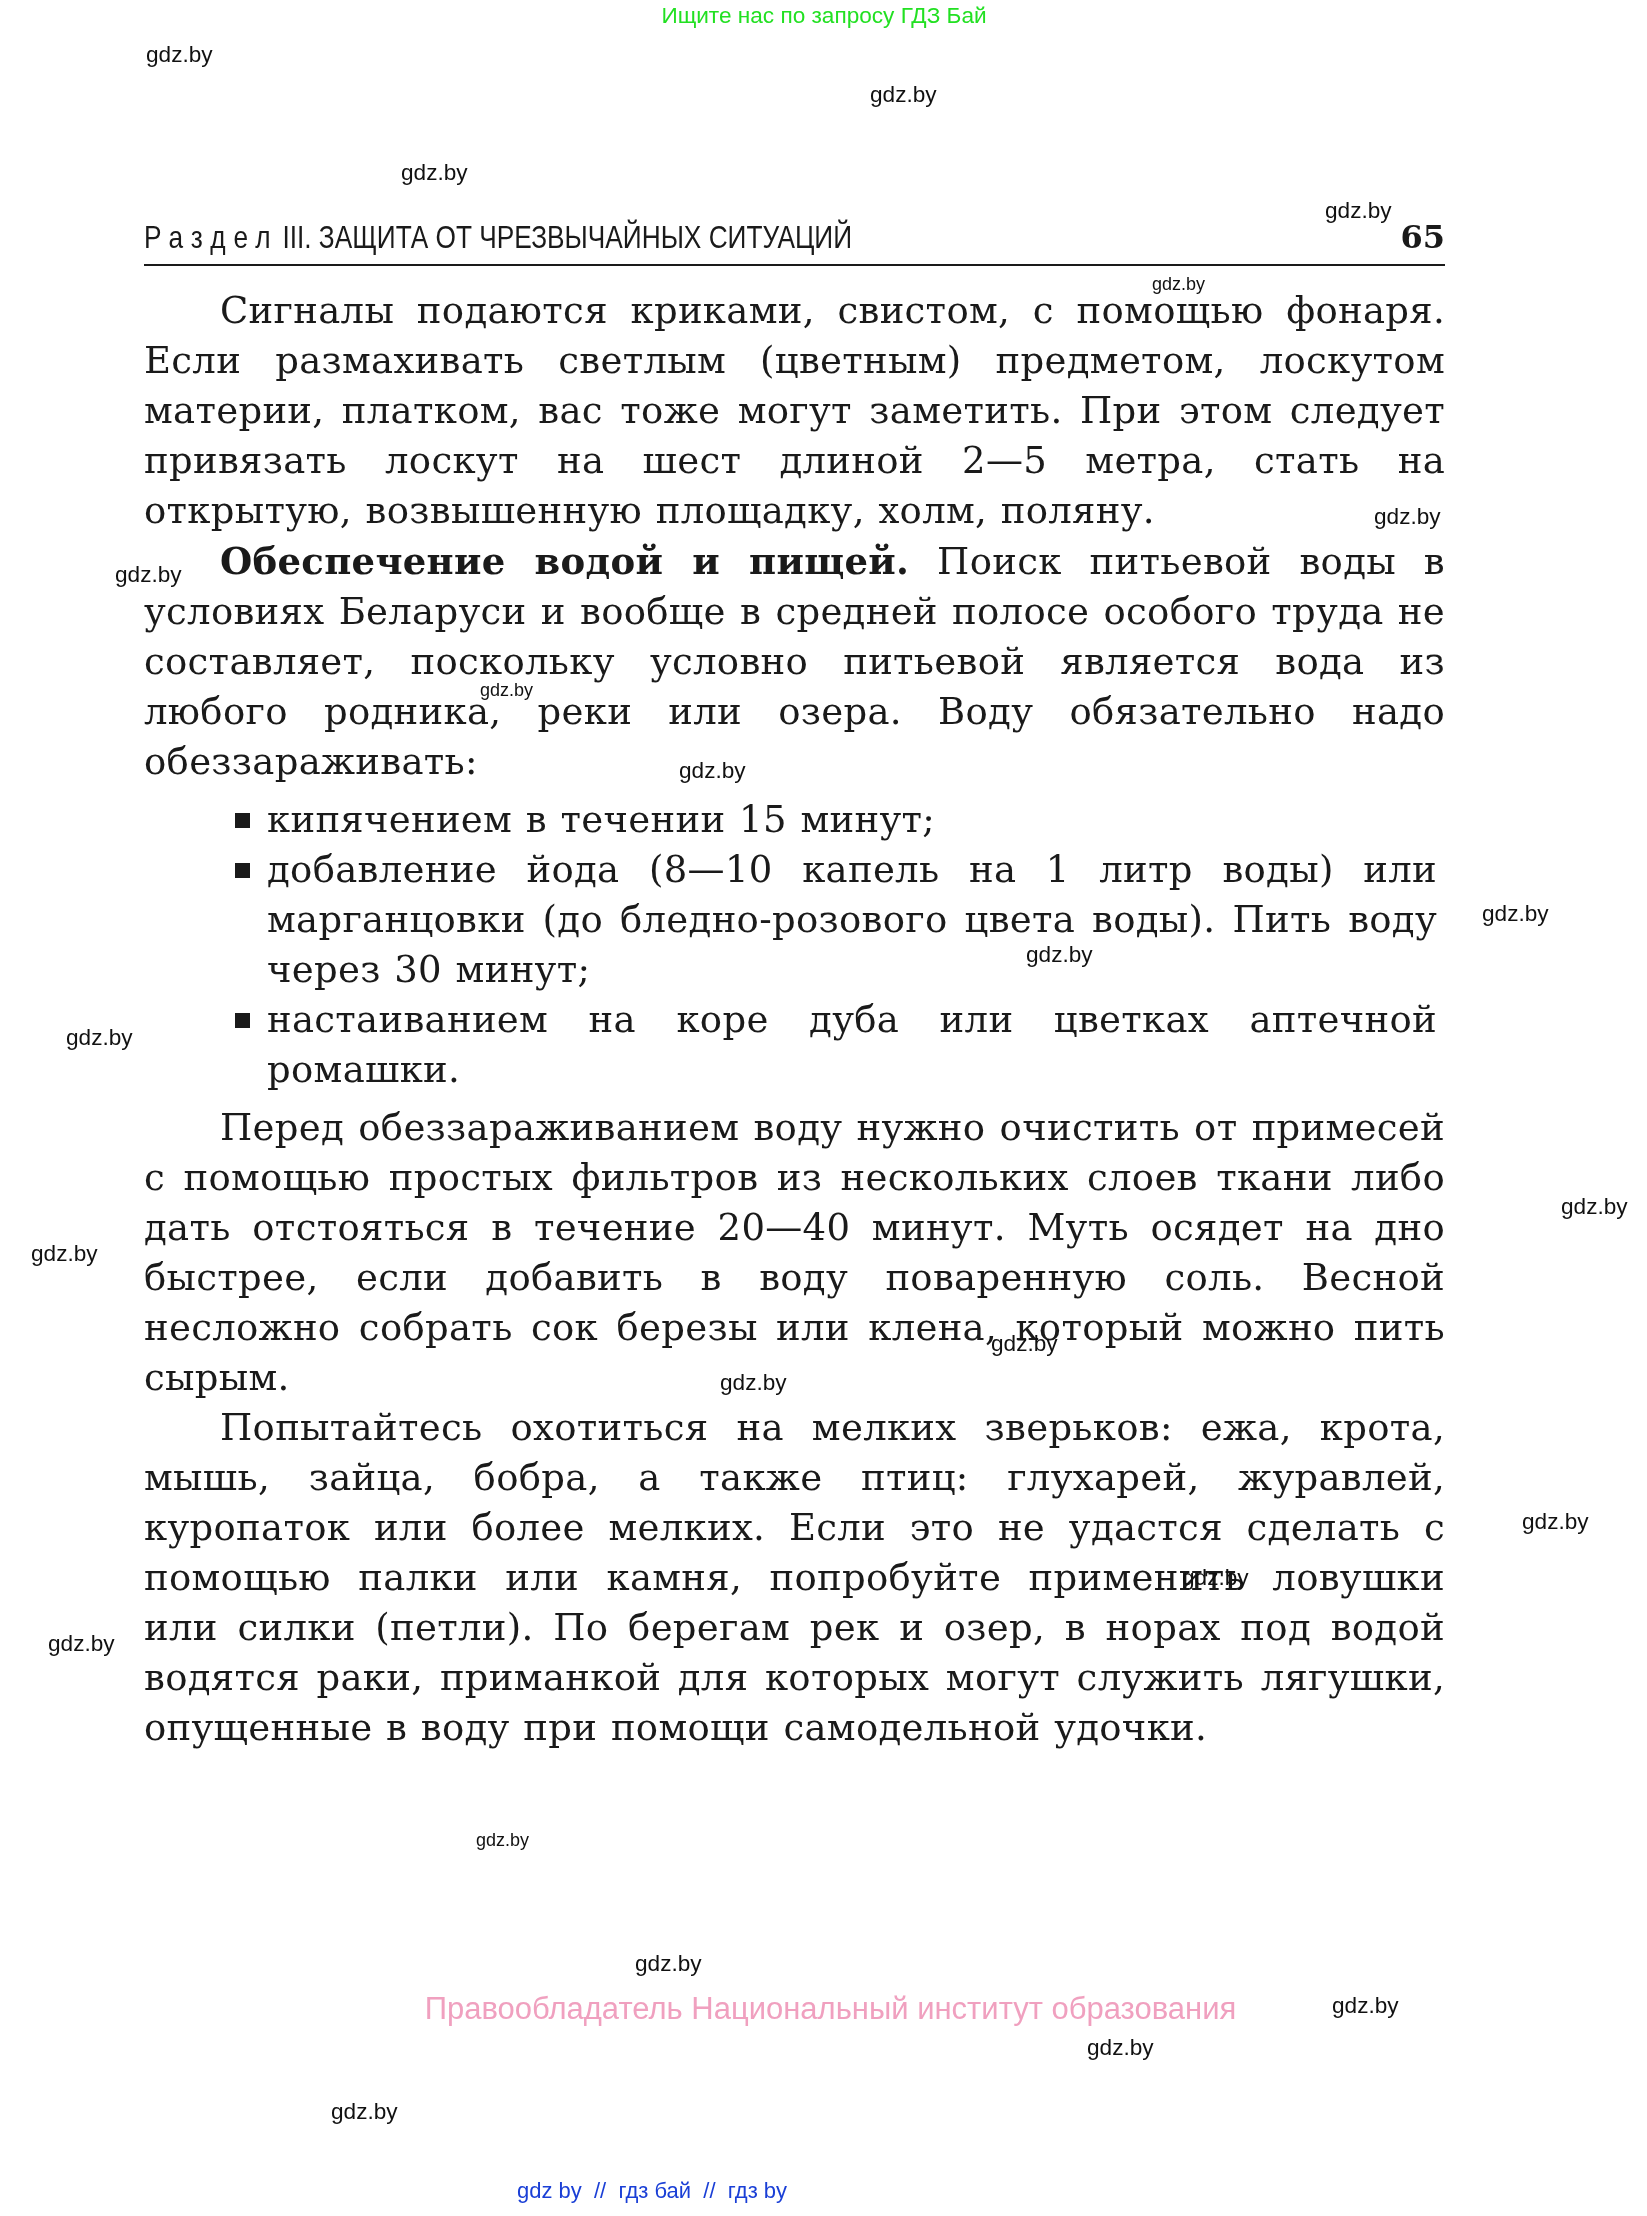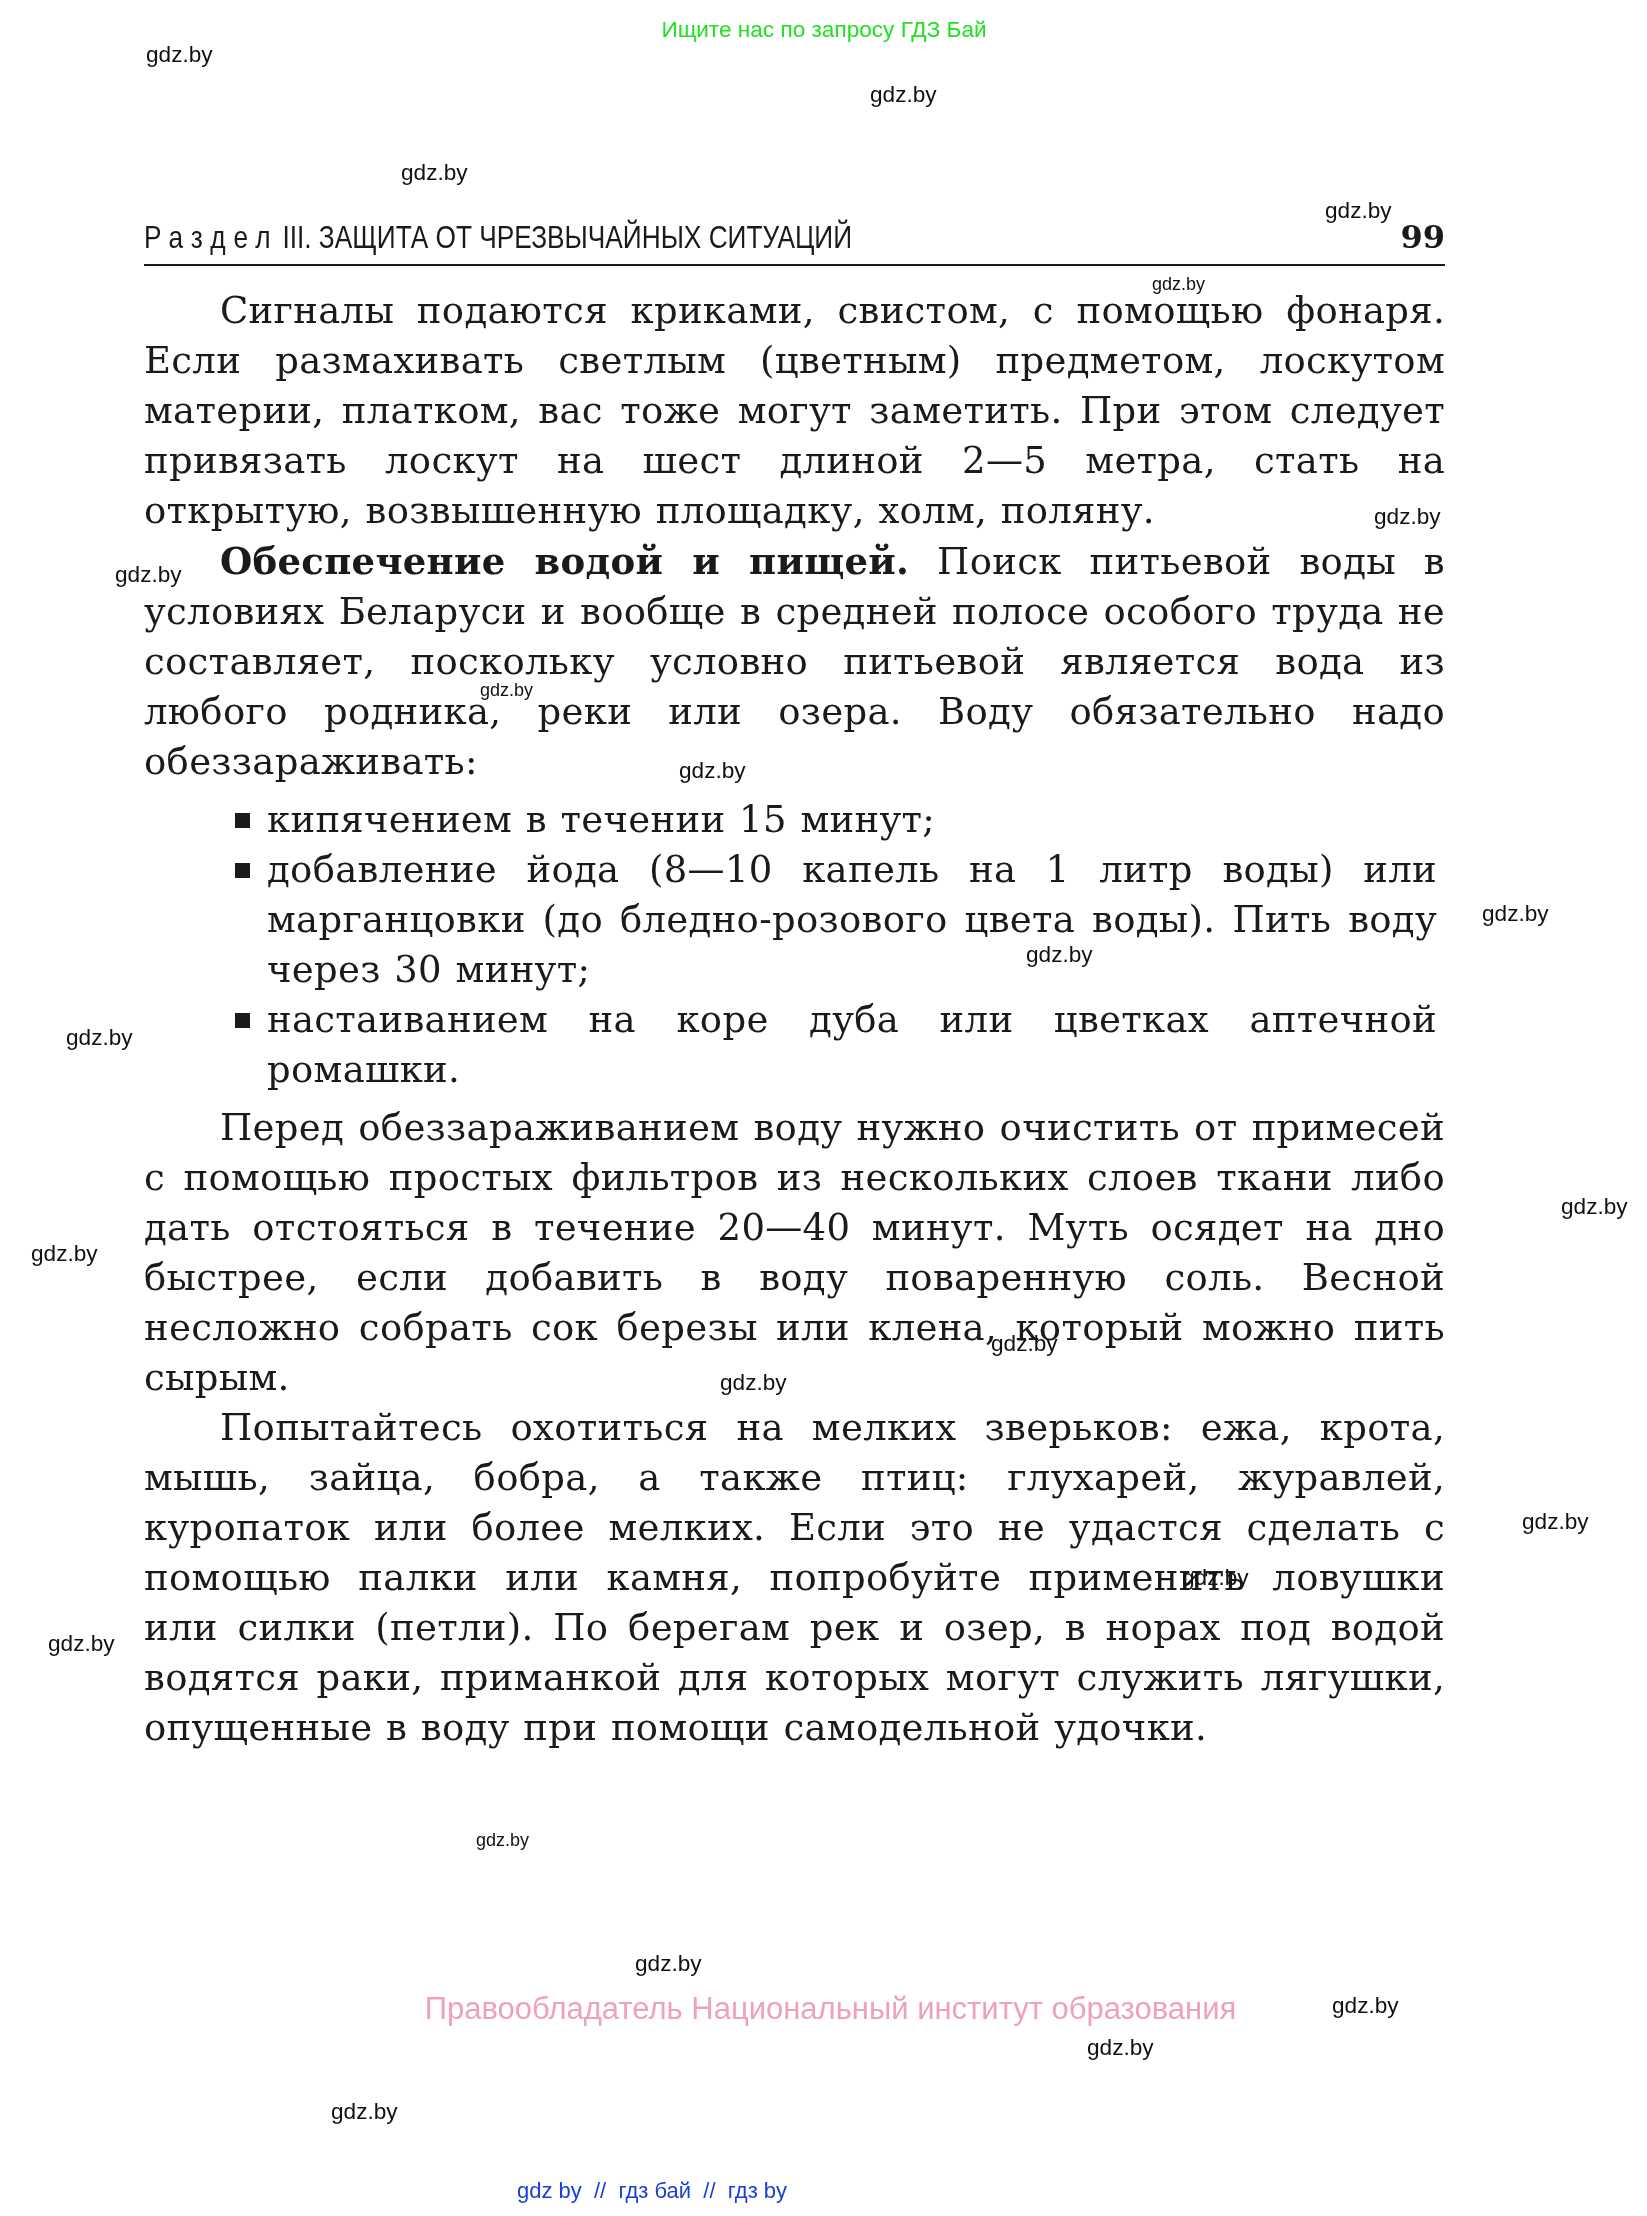--- a/index.html
+++ b/index.html
@@ -10,21 +10,21 @@
   body {
     width: 1648px;
     height: 2216px;
     position: relative;
     overflow: hidden;
     font-family: "DejaVu Serif", "Liberation Serif", serif;
     color: #1a1a1a;
   }
   .top-banner {
     position: absolute;
-    top: 17px;
+    top: 3px;
     left: 0;
     width: 1648px;
     text-align: center;
     font-family: "Liberation Sans", sans-serif;
     font-size: 22.6px;
     color: #22e022;
     letter-spacing: 0px;
   }
   .running-head {
     position: absolute;
@@ -123,21 +123,21 @@
     white-space: pre;
   }
 </style>
 </head>
 <body>
 
 <div class="top-banner">Ищите нас по запросу ГДЗ Бай</div>
 
 <div class="running-head">
   <div class="section"><span class="spaced">Раздел</span><span>III. ЗАЩИТА ОТ ЧРЕЗВЫЧАЙНЫХ СИТУАЦИЙ</span></div>
-  <div class="page-num">99</div>
+  <div class="page-num">65</div>
 </div>
 
 <div class="body-text">
   <p>Сигналы подаются криками, свистом, с помощью фонаря. Если размахивать светлым (цветным) предметом, лоскутом материи, платком, вас тоже могут заметить. При этом следует привязать лоскут на шест длиной 2—5 метра, стать на открытую, возвышенную площадку, холм, поляну.</p>
   <p><b>Обеспечение водой и пищей.</b><span> Поиск питьевой воды в условиях Беларуси и вообще в средней полосе особого труда не составляет, поскольку условно питьевой является вода из любого родника, реки или озера. Воду обязательно надо обеззараживать:</span></p>
   <ul class="bullets">
     <li><span class="bullet"></span><span>кипячением в течении 15 минут;</span></li>
     <li><span class="bullet"></span><span>добавление йода (8—10 капель на 1 литр воды) или марганцовки (до бледно-розового цвета воды). Пить воду через 30 минут;</span></li>
     <li><span class="bullet"></span><span>настаиванием на коре дуба или цветках аптечной ромашки.</span></li>
   </ul>

